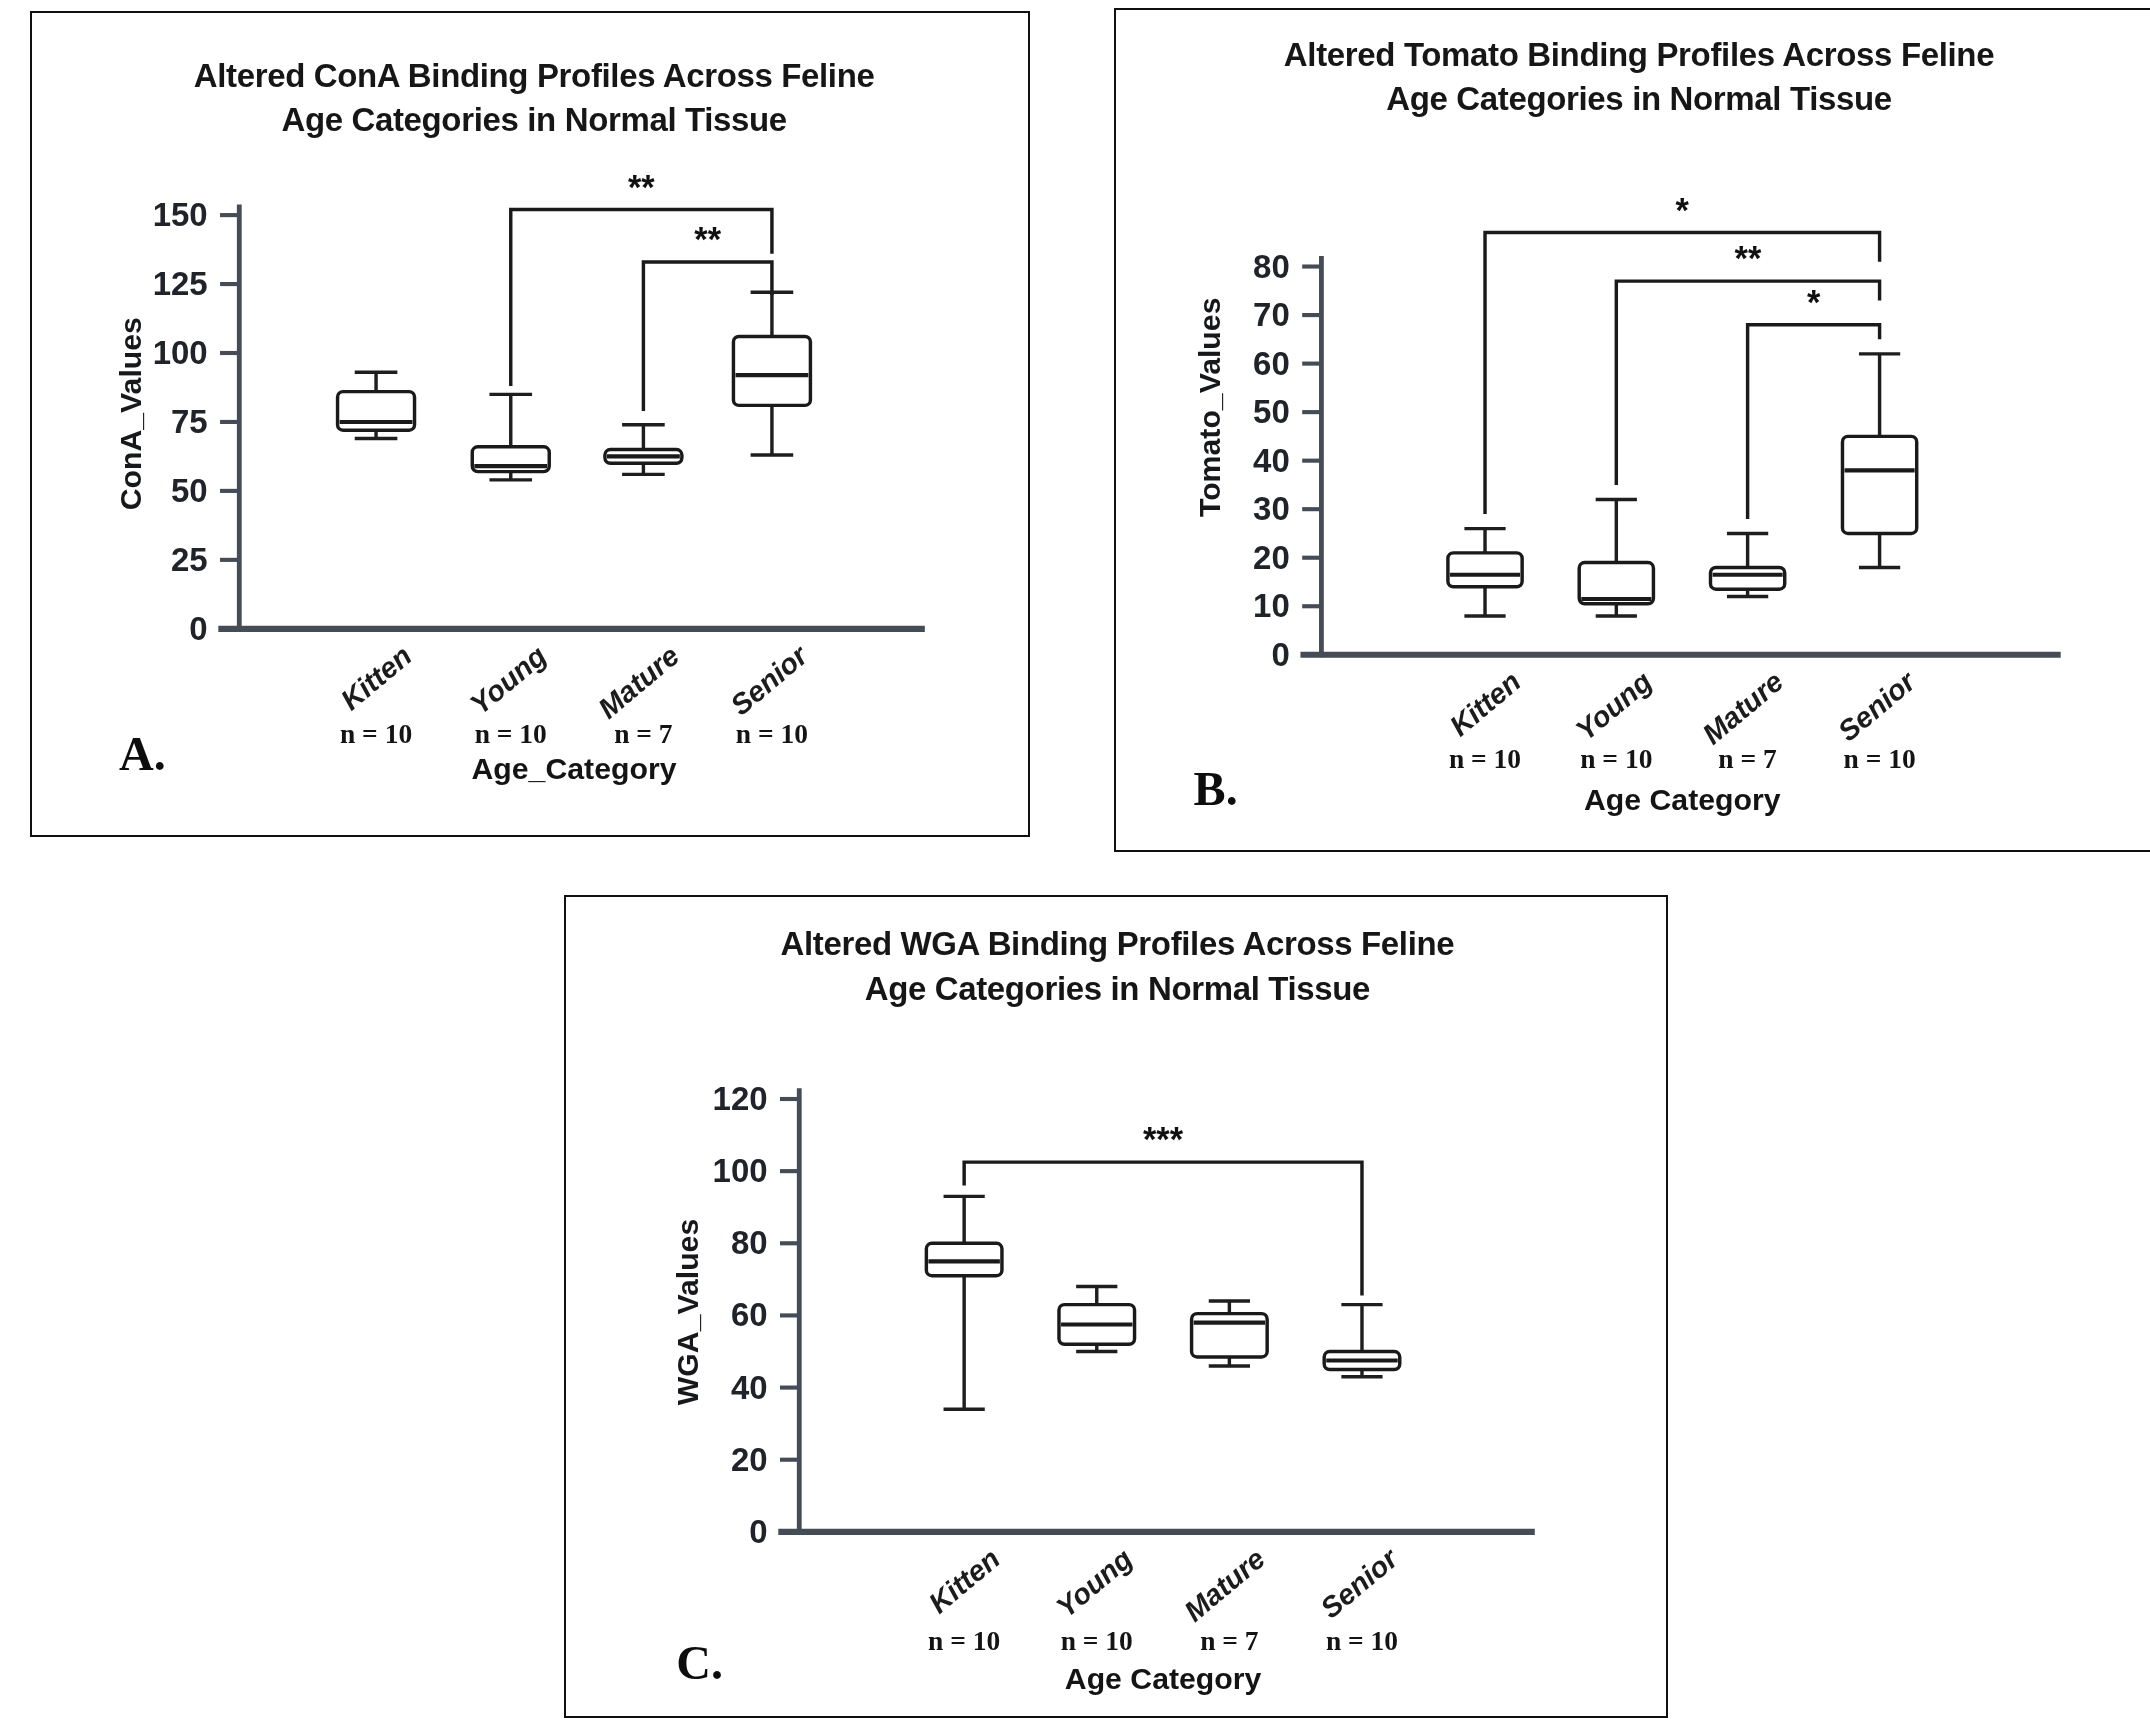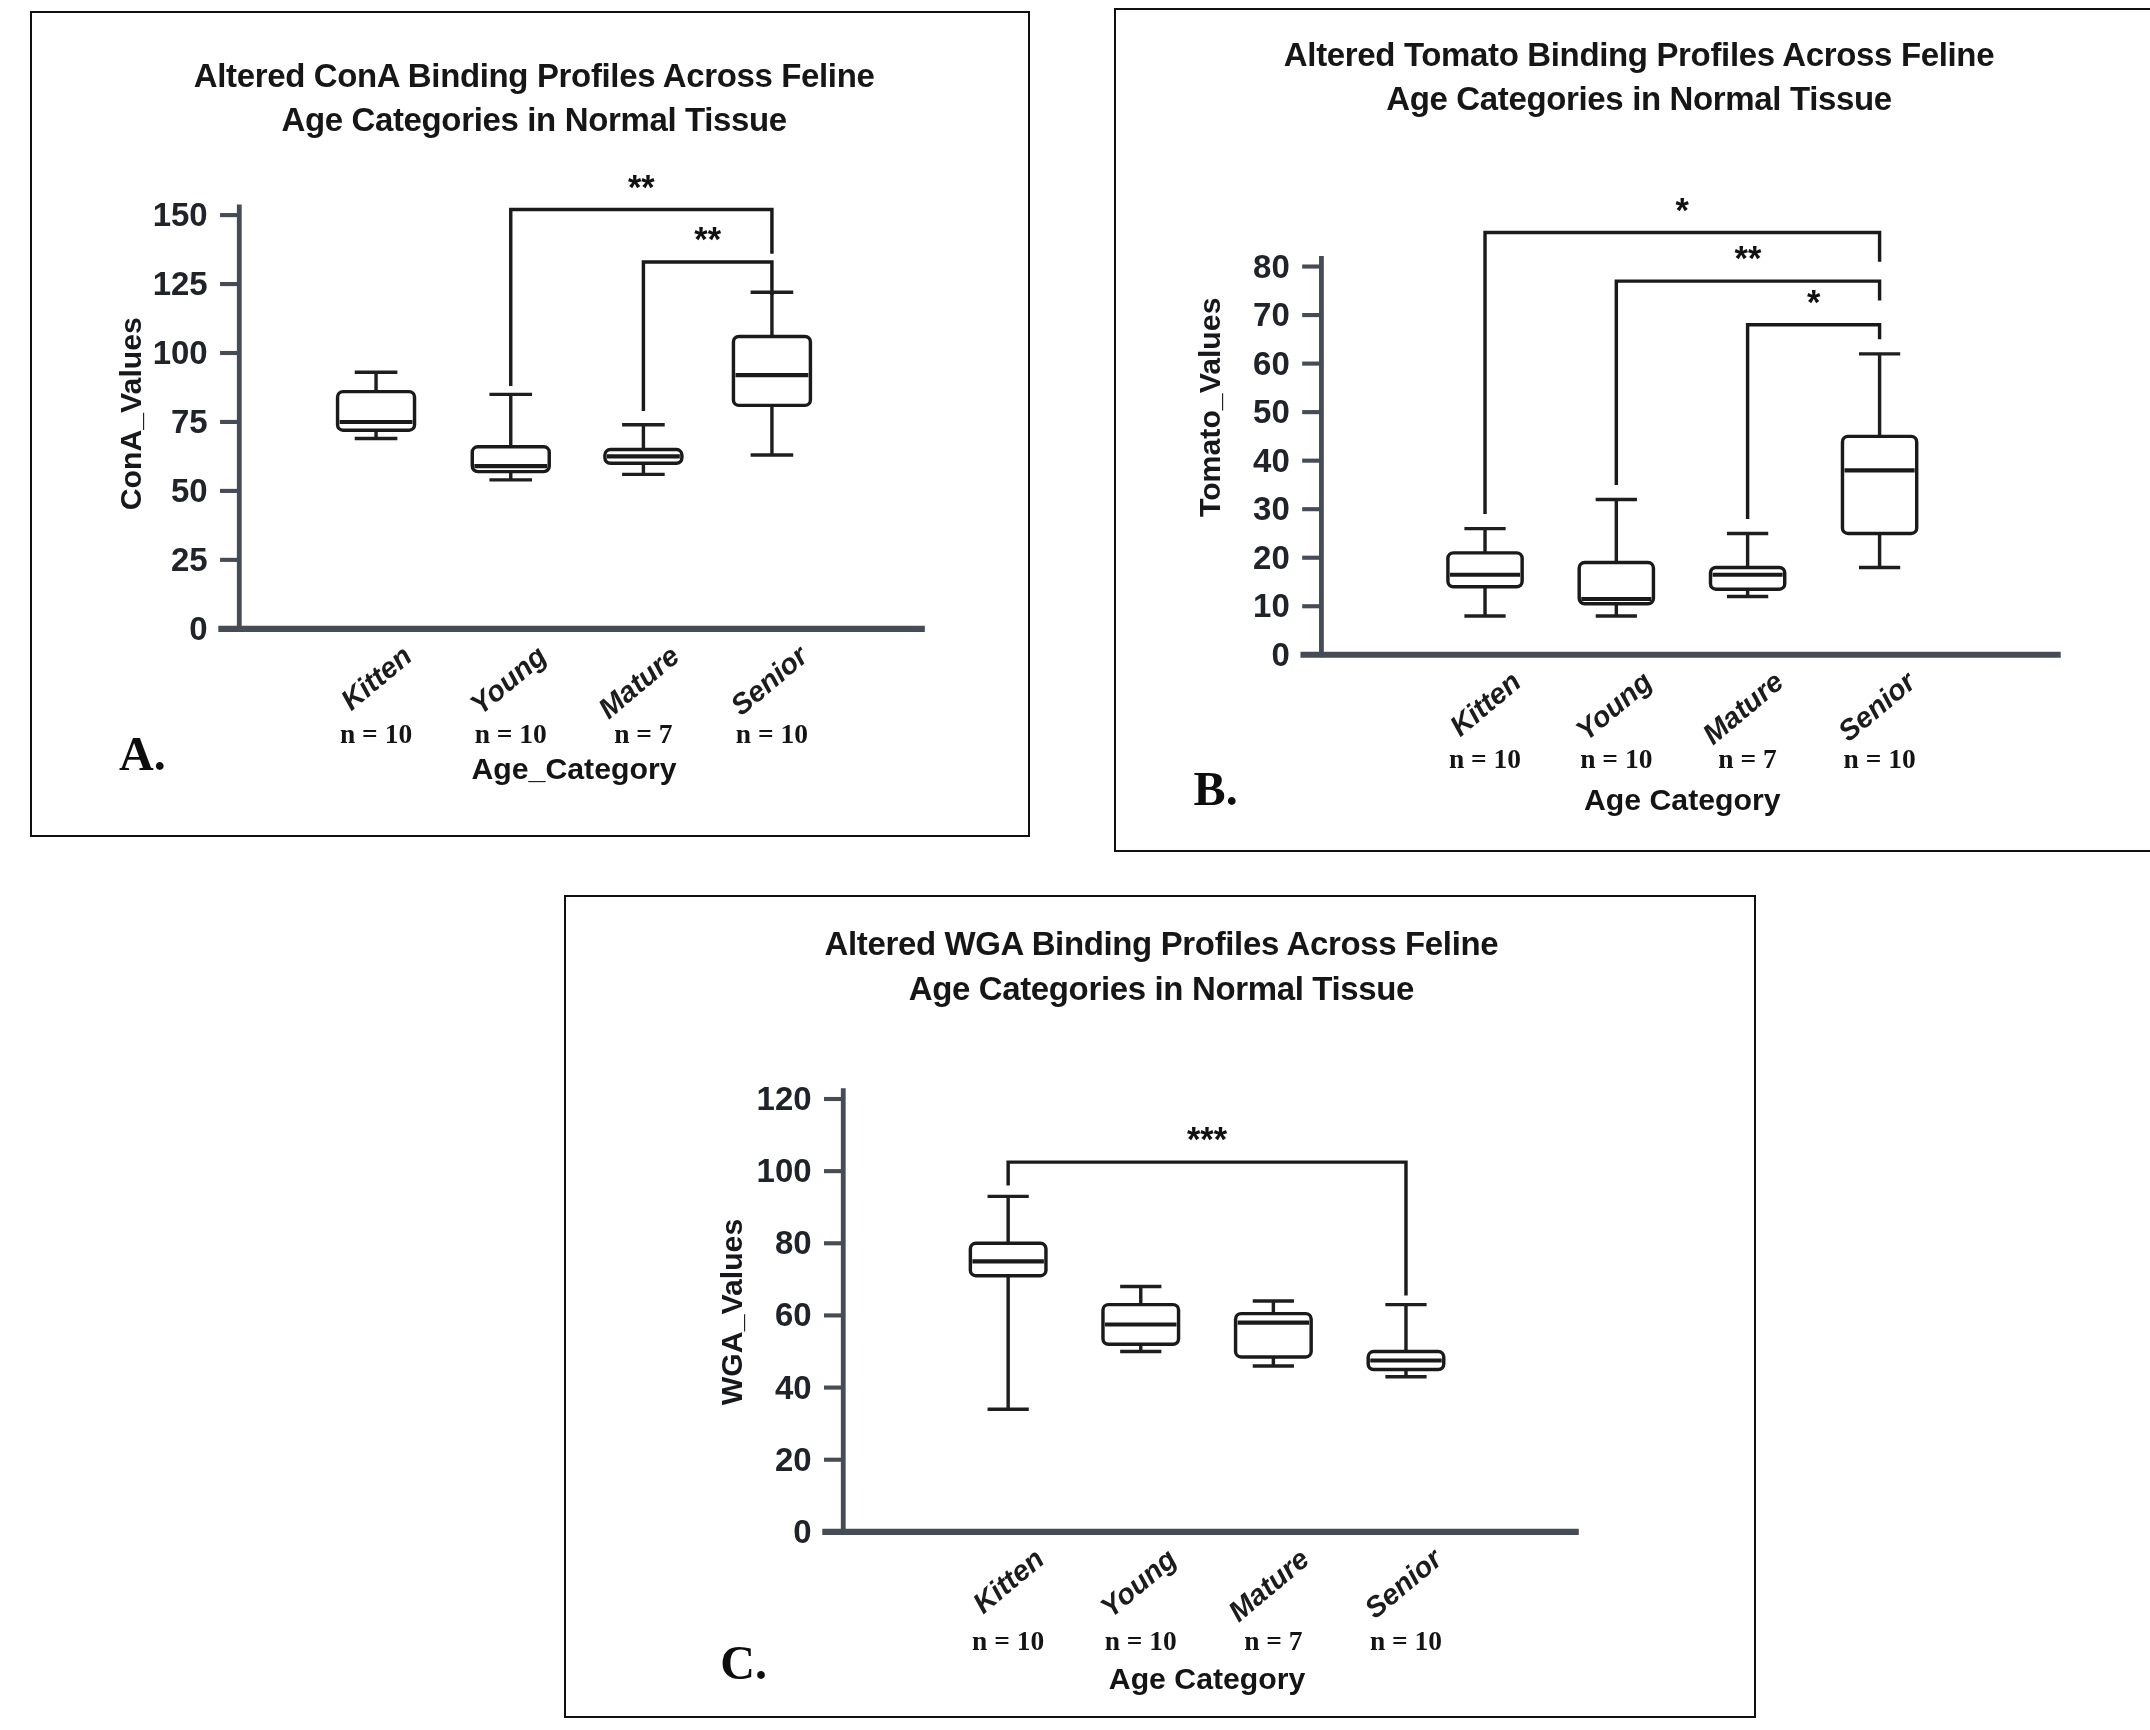--- a/index.html
+++ b/index.html
@@ -148,21 +148,21 @@
         <text x="782" y="982" class="cat" transform="rotate(-40 782 982)">Young</text>
         <text x="727" y="1102" class="nlab">n = 10</text>
         <text x="973" y="982" class="cat" transform="rotate(-40 973 982)">Mature</text>
         <text x="918" y="1102" class="nlab">n = 7</text>
         <text x="1165" y="982" class="cat" transform="rotate(-40 1165 982)">Senior</text>
         <text x="1110" y="1102" class="nlab">n = 10</text>
         <text x="823" y="1164" class="xlab">Age Category</text>
         <text x="112" y="1156" class="letter">B.</text>
       </svg>
   </section>
-  <section class="panel" style="left: 544px; top: 895px; width: 1192px; height: 823px;">
+  <section class="panel" style="left: 544px; top: 895px; width: 1104px; height: 823px;">
     <svg viewBox="0 0 1540 1192">
         <text x="772" y="84" class="title">Altered WGA Binding Profiles Across Feline</text>
         <text x="772" y="150" class="title">Age Categories in Normal Tissue</text>
         <line x1="309" y1="282" x2="309" y2="924" class="axis" stroke-width="7"></line>
         <line x1="283" y1="924" x2="1375" y2="924" class="axis" stroke-width="9"></line>
         <line x1="281" y1="924" x2="309" y2="924" class="tick"></line>
         <text x="263" y="940" class="ytick">0</text>
         <line x1="281" y1="819" x2="309" y2="819" class="tick"></line>
         <text x="263" y="835" class="ytick">20</text>
         <line x1="281" y1="714" x2="309" y2="714" class="tick"></line>

